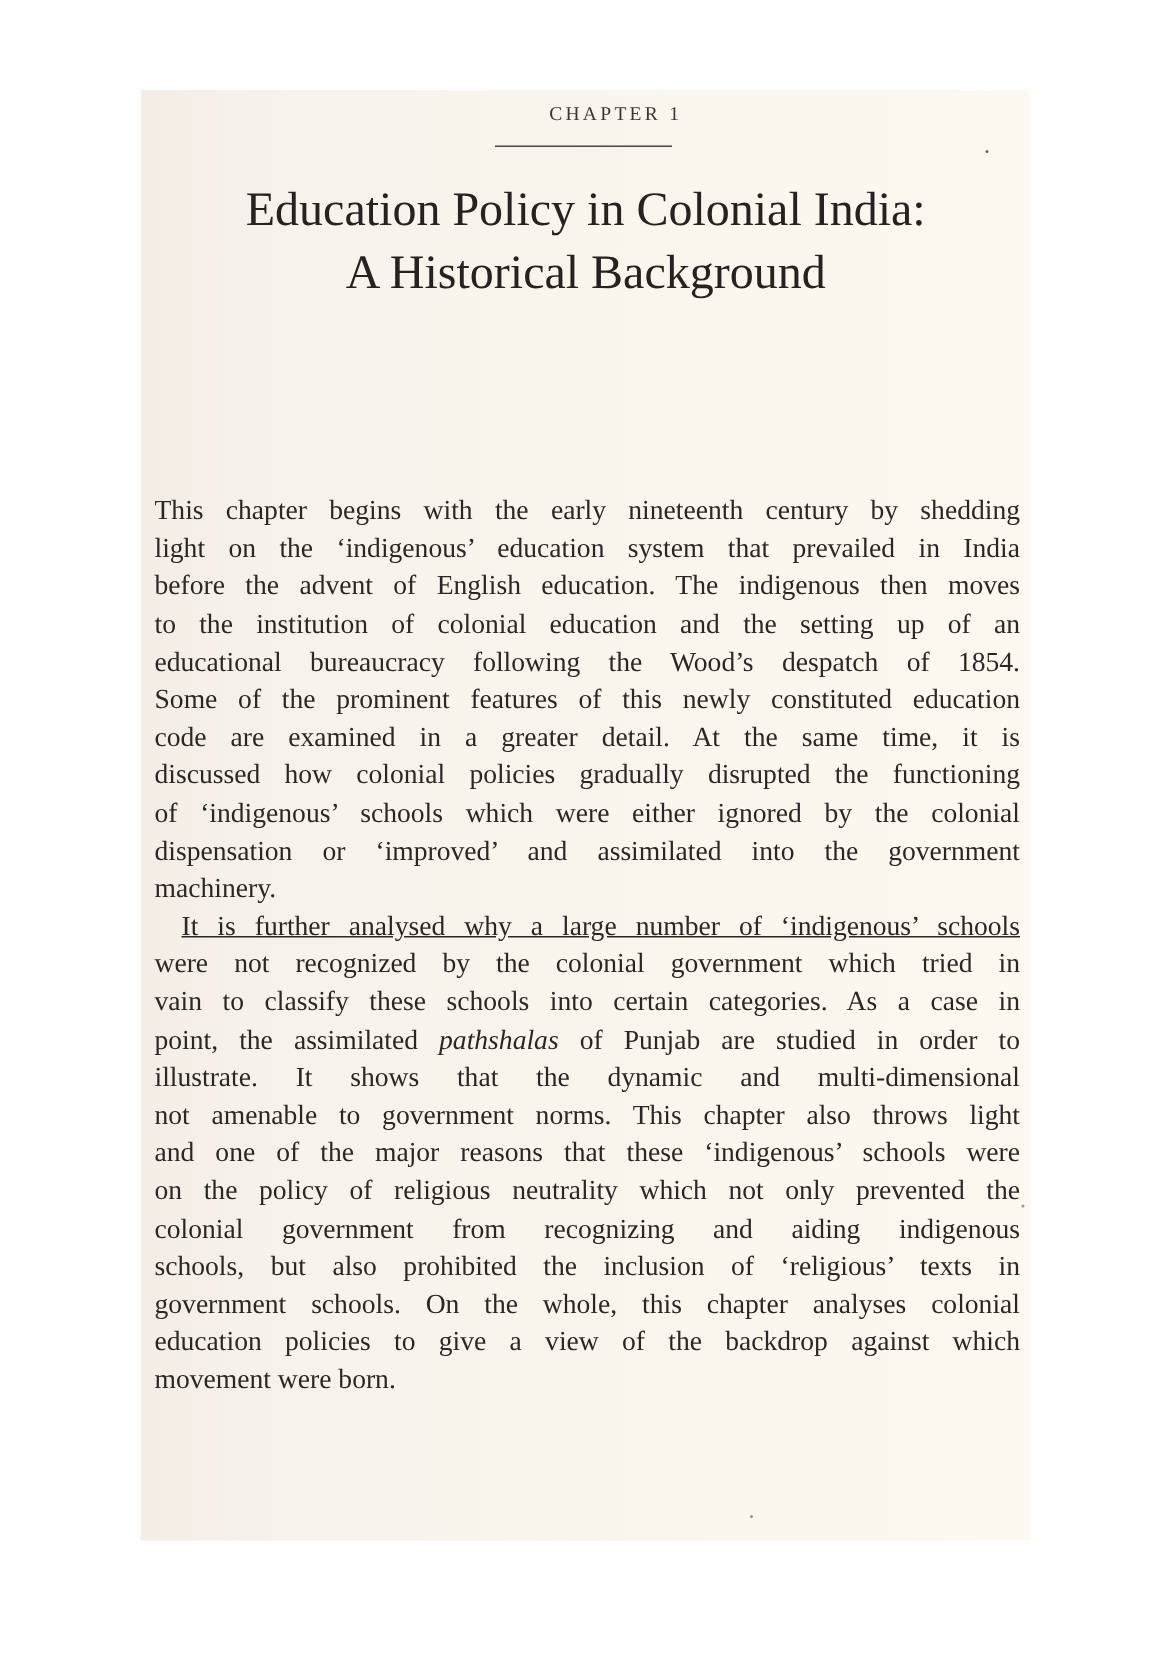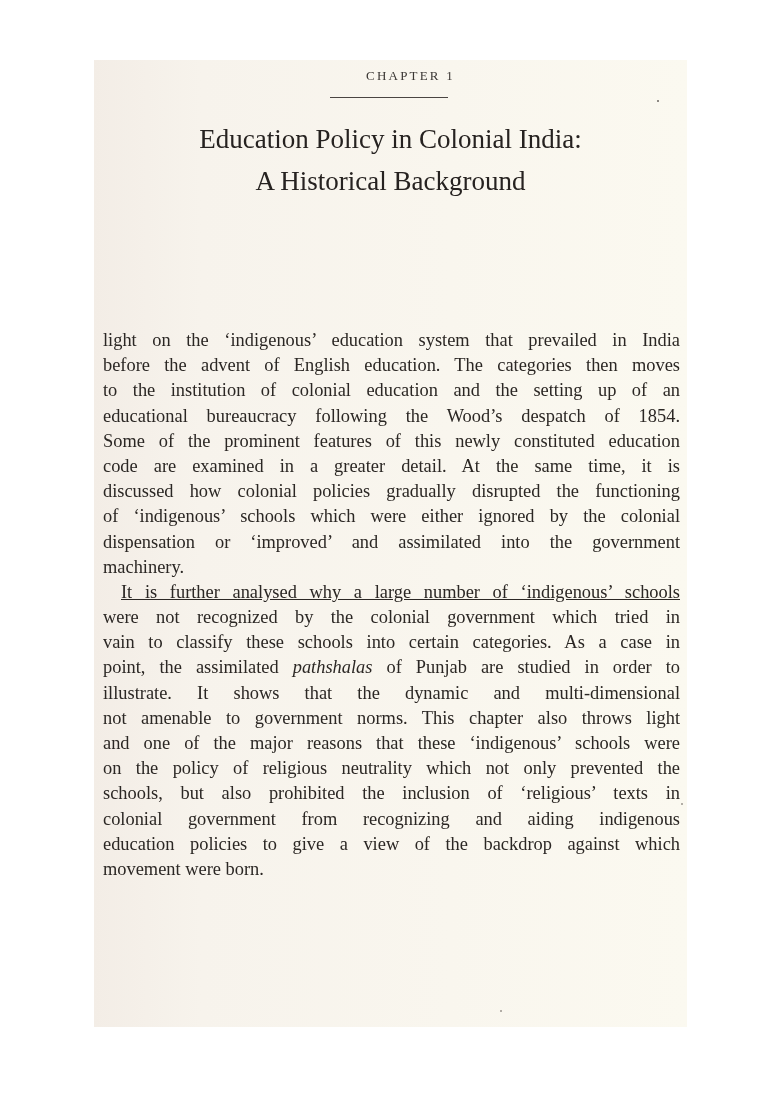--- a/index.html
+++ b/index.html
@@ -48,21 +48,21 @@
       height: 2px;
       border-radius: 1px;
       background: #6a6560;
     }
     .chapter-title {
       position: absolute;
       top: 58px;
       left: 0;
       right: 0;
       text-align: center;
-      font-size: 27px;
+      font-size: 32px;
       line-height: 42px;
       color: #262220;
     }
     .chapter-title .line {
       display: block;
       white-space: nowrap;
     }
     .body-text {
       position: absolute;
       top: 268px;
@@ -100,43 +100,45 @@
   <div class="stray-dot" style="left:563px; top:40px;"></div>
 
   <h1 class="chapter-title" style="margin:0; font-weight:normal;">
     <span class="line">Education Policy in Colonial India:</span>
     <span class="line">A Historical Background</span>
   </h1>
 
   <div class="body-text">
 
     <div>
+      <span class="ln">This chapter begins with the early nineteenth century by shedding</span>
       <span class="ln">light on the ‘indigenous’ education system that prevailed in India</span>
-      <span class="ln">before the advent of English education. The categories then moves</span>
+      <span class="ln">before the advent of English education. The indigenous then moves</span>
       <span class="ln">to the institution of colonial education and the setting up of an</span>
       <span class="ln">educational bureaucracy following the Wood’s despatch of 1854.</span>
       <span class="ln">Some of the prominent features of this newly constituted education</span>
       <span class="ln">code are examined in a greater detail. At the same time, it is</span>
       <span class="ln">discussed how colonial policies gradually disrupted the functioning</span>
       <span class="ln">of ‘indigenous’ schools which were either ignored by the colonial</span>
       <span class="ln">dispensation or ‘improved’ and assimilated into the government</span>
       <span class="ln last">machinery.</span>
     </div>
 
     <div>
       <span class="ln indent">It is further analysed why a large number of ‘indigenous’ schools</span>
       <span class="ln">were not recognized by the colonial government which tried in</span>
       <span class="ln">vain to classify these schools into certain categories. As a case in</span>
       <span class="ln"><span>point, the assimilated </span><em>pathshalas</em><span> of Punjab are studied in order to</span></span>
       <span class="ln">illustrate. It shows that the dynamic and multi-dimensional</span>
       <span class="ln">not amenable to government norms. This chapter also throws light</span>
       <span class="ln">and one of the major reasons that these ‘indigenous’ schools were</span>
       <span class="ln">on the policy of religious neutrality which not only prevented the</span>
+      <span class="ln">colonial government from recognizing and aiding indigenous</span>
       <span class="ln">schools, but also prohibited the inclusion of ‘religious’ texts in</span>
-      <span class="ln">colonial government from recognizing and aiding indigenous</span>
+      <span class="ln">government schools. On the whole, this chapter analyses colonial</span>
       <span class="ln">education policies to give a view of the backdrop against which</span>
       <span class="ln last">movement were born.</span>
     </div>
   </div>
 
   <div class="stray-dot" style="left:406px; top:950px; background:#9a948e;"></div>
   <div class="stray-dot" style="left:587px; top:743px; background:#9a948e;"></div>
 </div>
 
 </body></html>

